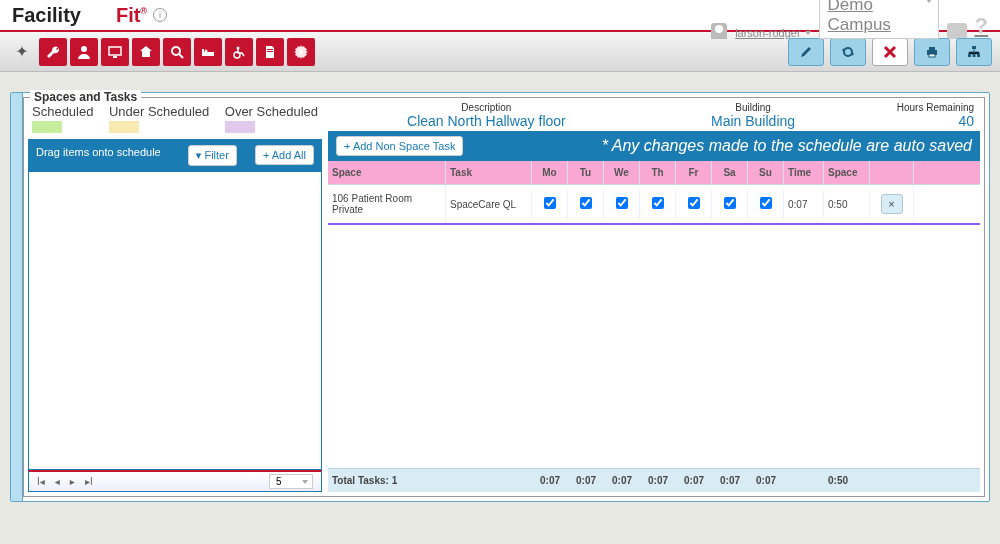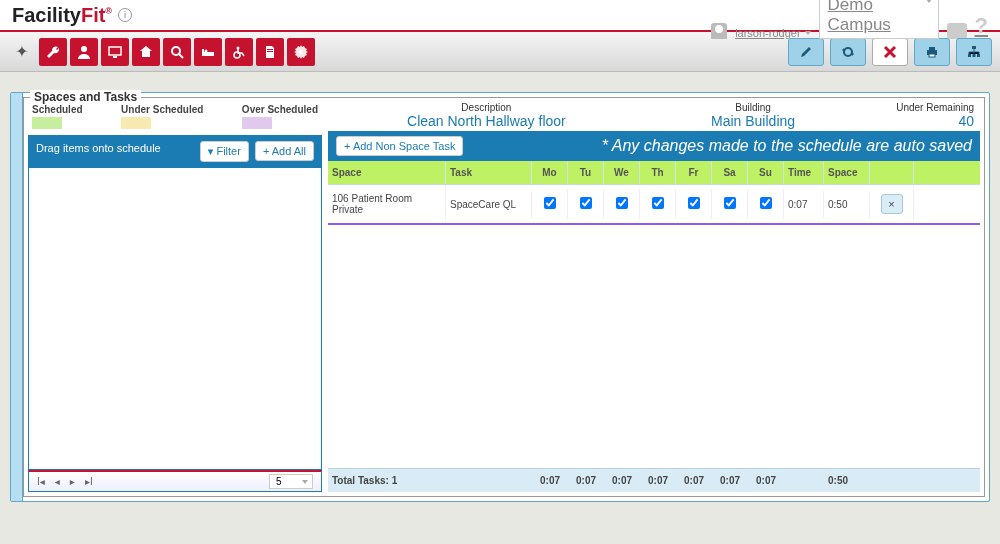--- a/index.html
+++ b/index.html
@@ -1,19 +1,19 @@
 <!DOCTYPE html>
 <html><head>
 <meta charset="utf-8">
 <style>
   * { box-sizing: border-box; margin: 0; padding: 0; font-family: Arial, Helvetica, sans-serif; }
   body { width: 1000px; height: 544px; background: #e8e8e2; overflow: hidden; }
   .topbar { height: 30px; background: #fff; display: flex; align-items: center; padding: 0 12px; }
   .logo { font-size: 20px; font-weight: bold; color: #222; }
-  .logo .fit { color: #c4122f; }
+  .logo .fit { color: #c4122f; margin-left: 35px; }
   .logo sup { font-size: 9px; color: #c4122f; }
   .info-i { width:14px; height:14px; border:1px solid #999; border-radius:50%; display:inline-flex; align-items:center; justify-content:center; font-size:9px; color:#888; margin-left:6px;}
   .top-right { margin-left: auto; display: flex; align-items: flex-end; gap: 8px; font-size: 11px; color: #888; text-decoration: underline; }
   .user-icon { width:16px; height:16px; background:#bbb; border-radius:3px 3px 0 0; position:relative;}
   .user-icon::before{content:'';position:absolute;top:2px;left:4px;width:8px;height:8px;border-radius:50%;background:#fff;}
   .user-dd { display:flex; align-items:center; gap:4px; cursor:pointer;}
   .caret-sm{ width:0;height:0;border-left:3px solid transparent;border-right:3px solid transparent;border-top:4px solid #aaa;}
   .campus-dd { background:#fff; border:1px solid #ccc; padding:3px 22px 3px 8px; font-size:17px; color:#888; position:relative; width:120px;}
   .campus-dd .caret-sm{position:absolute; right:6px; top:7px;}
   .help-q { font-size:22px; color:#ccc; font-weight:bold;}
@@ -24,38 +24,38 @@
   .tb-spark { width:28px; height:28px; display:flex; align-items:center; justify-content:center; color:#555; font-size:16px;}
   .tb-right { margin-left:auto; display:flex; gap:6px;}
   .tb-blue { width:36px; height:28px; background:#9fd2e8; border:1px solid #5fa8c8; border-radius:3px; display:flex; align-items:center; justify-content:center; cursor:pointer;}
   .tb-white { width:36px; height:28px; background:#fff; border:1px solid #aaa; border-radius:3px; display:flex; align-items:center; justify-content:center; cursor:pointer;}
   .main { padding: 20px 10px 10px 10px; }
   .panel { border:1px solid #5fa8c8; background:#fff; border-radius:2px; display:flex; height:410px; }
   .filter-tab { width:12px; background:#b6e0f2; border-right:1px solid #5fa8c8; }
   .fieldset-border { border:1px solid #999; margin:4px 4px 4px 0; flex:1; display:flex; padding:4px 4px 4px 4px; position:relative;}
   .legend { position:absolute; top:-8px; left:6px; background:#fff; padding:0 4px; font-size:12px; font-weight:bold; color:#333;}
   .left-col { width:294px; display:flex; flex-direction:column; }
-  .sched-legend { display:flex; justify-content:space-between; padding:2px 4px 6px 4px; font-size:10px; font-weight:bold; color:#444;}
+  .sched-legend { display:flex; justify-content:space-between; padding:2px 4px 6px 4px; font-size:13px; font-weight:normal; color:#444;}
   .sw { width:30px; height:12px; display:block; margin-top:2px;}
-  .drag-head { background:#1b7bb3; color:#fff; font-size:11px; padding:6px 8px; display:flex; align-items:flex-start; gap:6px;}
+  .drag-head { background:#1b7bb3; color:#fff; font-size:11px; padding:6px 8px; display:flex; align-items:flex-start; gap:18px;}
   .drag-head .txt{ flex:1; line-height:14px;}
   .hbtn { background:#fff; border:1px solid #ccc; color:#1b7bb3; font-size:11px; padding:3px 7px; border-radius:3px; cursor:pointer;}
   .drag-body { flex:1; background:#fff; border:1px solid #1b7bb3; border-top:none;}
   .pager { height:22px; border:1px solid #1b7bb3; border-top:2px solid #c4122f; display:flex; align-items:center; gap:10px; padding:0 8px; background:linear-gradient(#fff,#eef);}
   .pg-btn { color:#666; font-size:10px; cursor:pointer;}
   .pg-size { border:1px solid #ccc; padding:1px 14px 1px 6px; font-size:10px; position:relative; margin-left:auto; width:44px; background:#fff;}
   .pg-size .caret-sm{position:absolute;right:4px;top:5px;}
   .right-col { flex:1; margin-left:6px; display:flex; flex-direction:column;}
   .info-row { display:flex; font-size:10px; color:#333; padding:0 6px 2px 6px;}
   .info-col { text-align:center;}
   .info-val { color:#1b7bb3; font-size:14px; }
   .c1{flex:4}.c2{flex:3}.c3{flex:1.4; text-align:right;}
   .task-head { background:#1b7bb3; color:#fff; font-size:11px; padding:5px 8px; display:flex; align-items:center;}
   .auto-note{ margin-left:auto; font-style:italic; font-size:16px;}
-  .grid-head { display:flex; background:#bef264; border-bottom:1px solid #c8d8e0; font-size:10px; color:#555; font-weight:bold;}
+  .grid-head { display:flex; background:#f9a8d4; border-bottom:1px solid #c8d8e0; font-size:10px; color:#555; font-weight:bold;}
   .gh { padding:6px 4px; border-right:1px solid #d6e2ea;}
   .gw-space{width:118px}.gw-task{width:86px}.gw-day{width:36px;text-align:center}.gw-time{width:40px}.gw-total{width:46px}.gw-x{width:44px}
   .grid-row { display:flex; background:#fff; border-bottom:2px solid #8b5cf6; font-size:10px; color:#444; align-items:center;}
   .gc{ padding:8px 4px; border-right:1px solid #eef;}
   .cb{ width:12px; height:12px;}
   .xbtn{ background:#d8edf6; border:1px solid #a8c8da; width:22px; height:20px; border-radius:3px; display:flex; align-items:center; justify-content:center; font-size:11px; color:#446; cursor:pointer; margin:auto;}
   .grid-fill{flex:1;}
   .grid-foot { display:flex; background:#d9ecf5; border-top:1px solid #b8d4e2; font-size:10px; color:#444; font-weight:bold;}
   .gf{padding:6px 4px;}
   svg{display:block}
@@ -208,21 +208,21 @@
         <div class="info-row">
           <div class="info-col c1">
             <div>Description</div>
             <div class="info-val">Clean North Hallway floor</div>
           </div>
           <div class="info-col c2">
             <div>Building</div>
             <div class="info-val">Main Building</div>
           </div>
           <div class="info-col c3">
-            <div>Under Remaining</div>
+            <div>Hours Remaining</div>
             <div class="info-val">40</div>
           </div>
         </div>
         <div class="task-head">
           <span class="hbtn">+ <span>Add Non Space Task</span></span>
           <span class="auto-note">* Any changes made to the schedule are auto saved</span>
         </div>
         <div class="grid-head">
           <div class="gh gw-space">Space</div>
           <div class="gh gw-task">Task</div>

